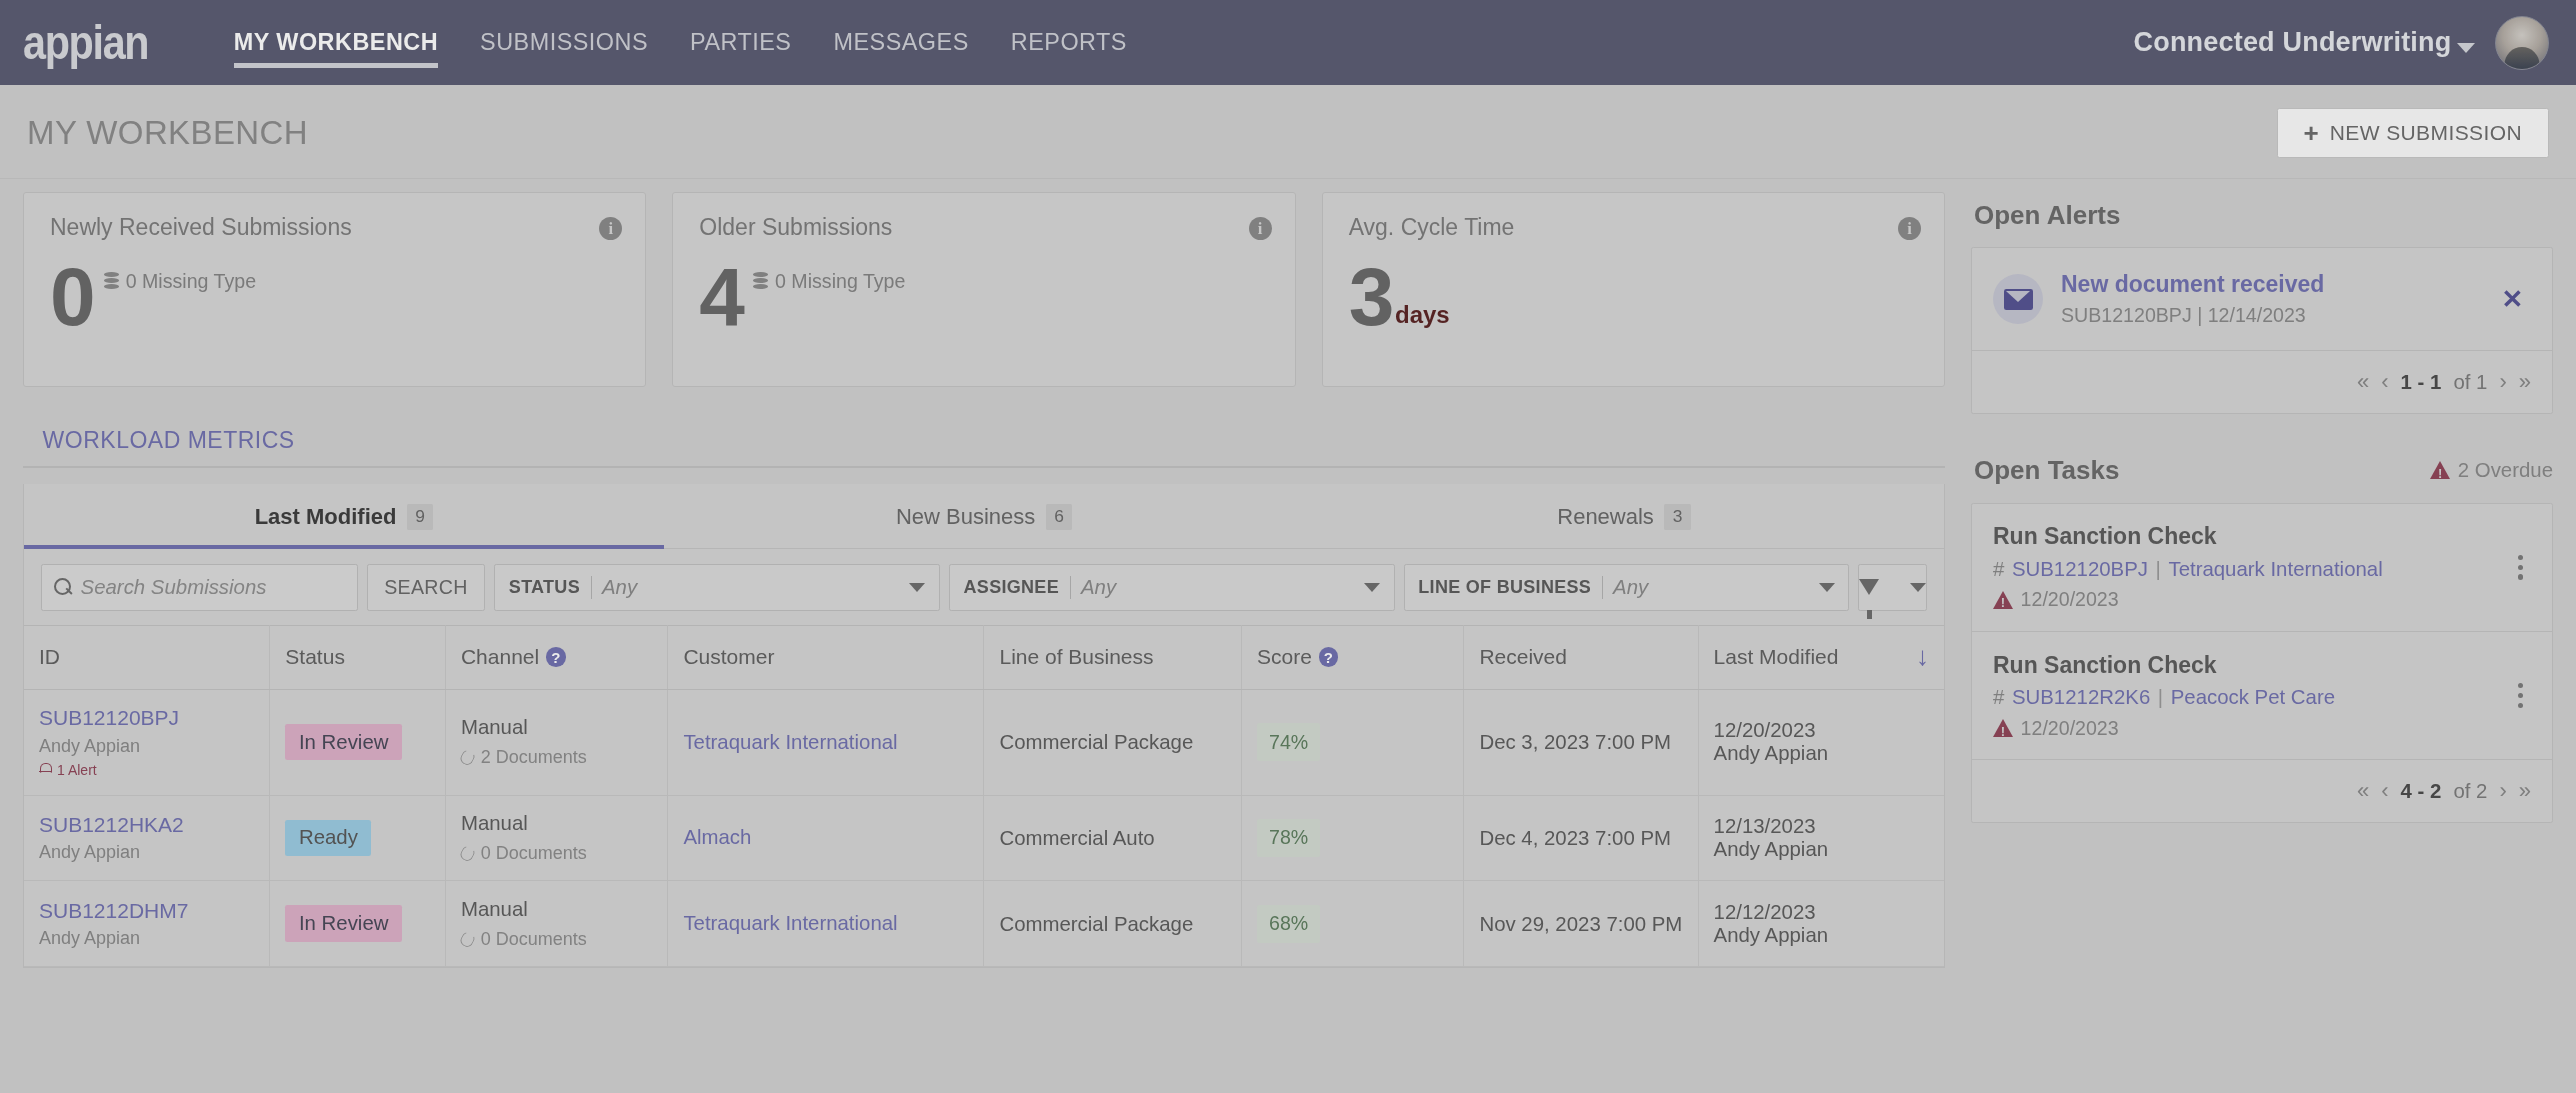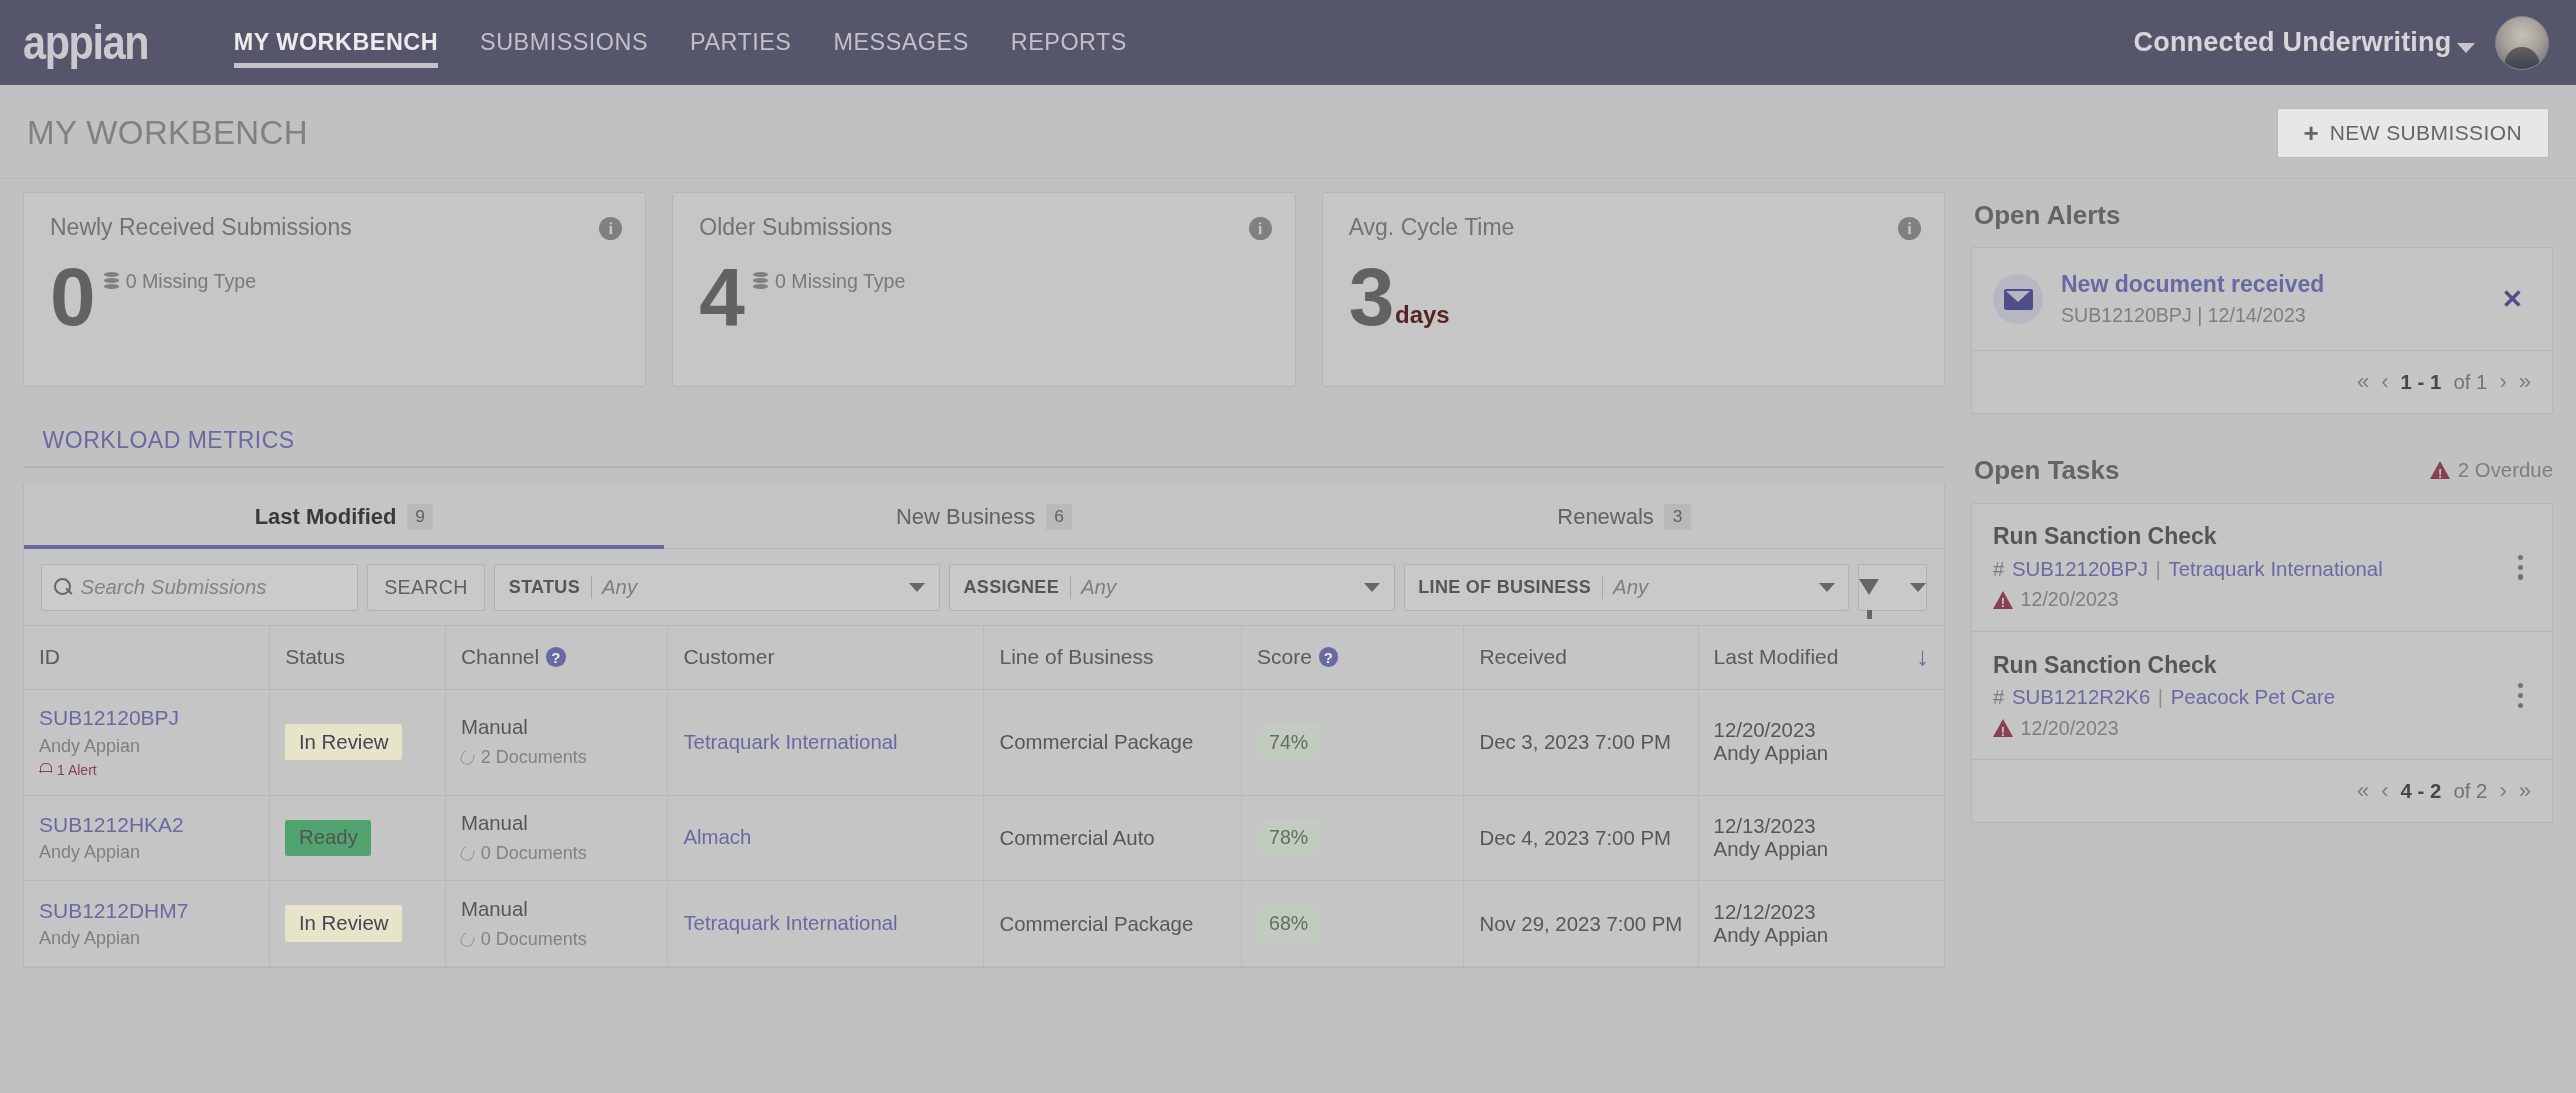--- a/index.html
+++ b/index.html
@@ -325,22 +325,22 @@
     border-radius: 5.3px 5.3px 1.5px 1.5px; border-bottom: none;
   }
   .bell::after {
     content:""; position:absolute; left:0px; top:9px;
     width: 12px; height: 1.5px; background: #c0395c;
   }
   .badge {
     display: inline-block; padding: 6.8px 13.6px; border-radius: 2.3px;
     font-size: 20.4px; color: #4a4a66;
   }
-  .badge.review { background: #fef9c3; }
-  .badge.ready { background: #22c55e; color: #5a5a5a; }
+  .badge.review { background: #f9a8d4; }
+  .badge.ready { background: #7dd3fc; color: #5a5a5a; }
   .docs-line {
     display: flex; align-items: center; gap: 6.8px;
     font-size: 18px; color: #8d8d8d; margin-top: 7.6px;
   }
   .clip {
     display: inline-block; width: 13px; height: 15px;
     border: 1.5px solid #9a9a9a; border-radius: 6.8px 6.8px 6.8px 6.8px;
     border-top-color: transparent; transform: rotate(28deg);
   }
   .score-chip {

